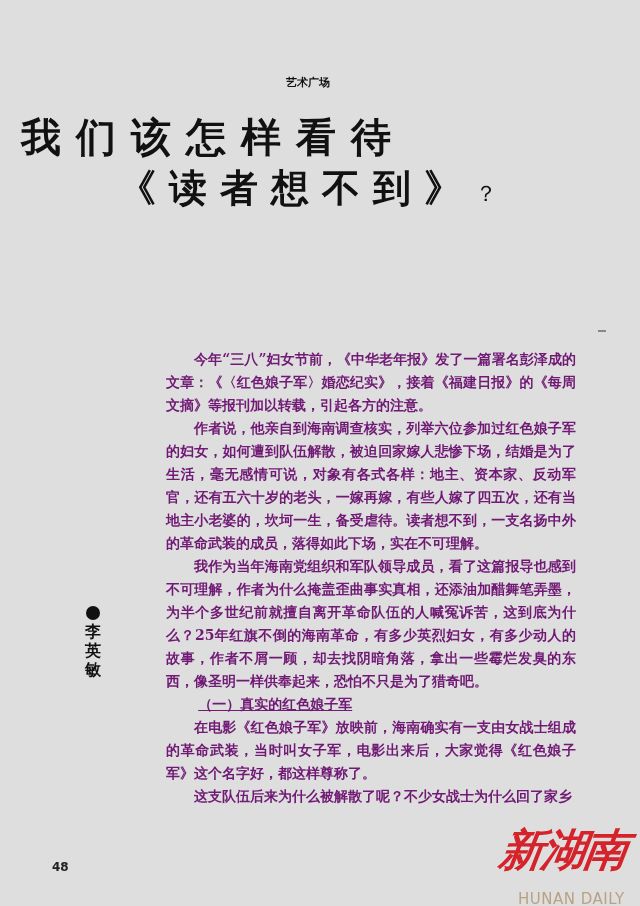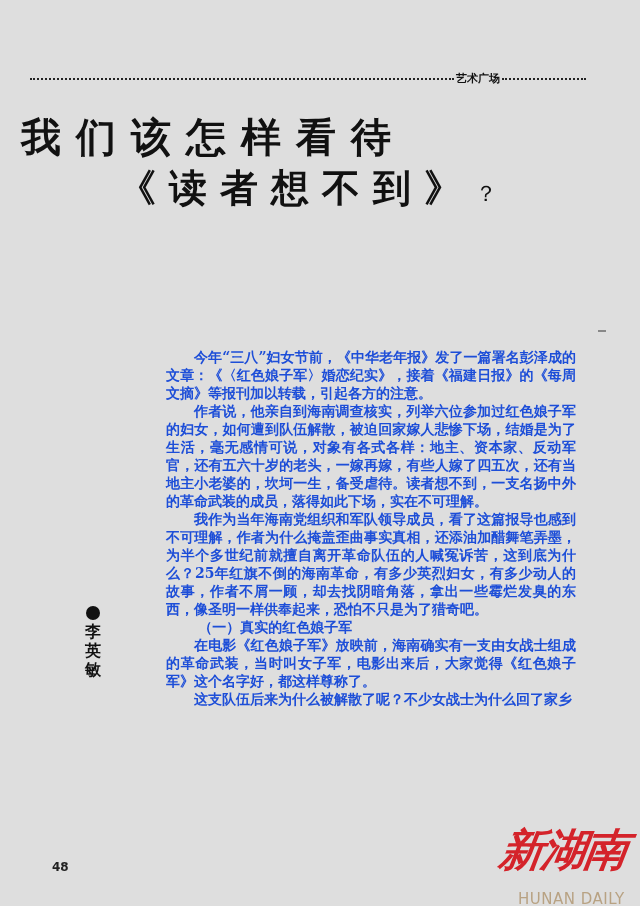--- a/index.html
+++ b/index.html
@@ -4,45 +4,45 @@
 <style>
   html, body { margin:0; padding:0; }
   body {
     width:640px; height:906px; overflow:hidden; position:relative;
     background:#dedede;
     font-family:"DejaVu Serif","Liberation Serif",serif;
     color:#1a1a1a;
   }
   .header-rule {
     position:absolute; left:30px; top:71px; width:556px; height:14px;
-    display:flex; align-items:center;
+    display:flex; align-items:center;flex-direction:column;
   }
   .header-rule .dots {
     flex:1; height:0; border-top:2px dotted #222; margin-top:2px;
   }
   .header-rule .dots.right { flex:0 0 84px; }
   .header-rule .section {
     font-family:"DejaVu Sans","Liberation Sans",sans-serif;
     font-weight:bold; font-size:11px; padding:0 2px; color:#111;
     letter-spacing:0px;
   }
   .title {
     position:absolute; font-family:"DejaVu Sans","Liberation Sans",sans-serif;
     font-weight:bold; color:#111; white-space:nowrap;
   }
   .title.l1 { left:21px; top:110px; font-size:40px; letter-spacing:15px; }
   .title.l2 { left:118px; top:163px; font-size:38px; letter-spacing:13px; }
   .title.l2 .q { font-size:22px; font-weight:normal; letter-spacing:0; }
   .body-text {
     position:absolute; left:166px; top:348px; width:410px;
-    font-size:14px; line-height:18px; text-align:justify;
-    font-weight:bold; color:#1d4ed8;
+    font-size:14px; line-height:23px; text-align:justify;
+    font-weight:bold; color:#701a75;
   }
   .body-text p { margin:0; text-indent:2em; }
-  .body-text p.sub { text-indent:2.3em; }
+  .body-text p.sub { text-indent:2.3em;text-decoration:underline; }
   .author {
     position:absolute; left:84px; top:606px; width:18px;
     display:flex; flex-direction:column; align-items:center;
     font-family:"DejaVu Sans","Liberation Sans",sans-serif; font-weight:bold;
   }
   .author .dot { width:14px; height:14px; border-radius:50%; background:#111; margin-bottom:2px; }
   .author .ch { font-size:16px; line-height:19px; color:#111; }
   .page-number {
     position:absolute; left:52px; top:860px; font-size:12px; font-weight:bold;
     font-family:"DejaVu Sans","Liberation Sans",sans-serif; color:#222;

